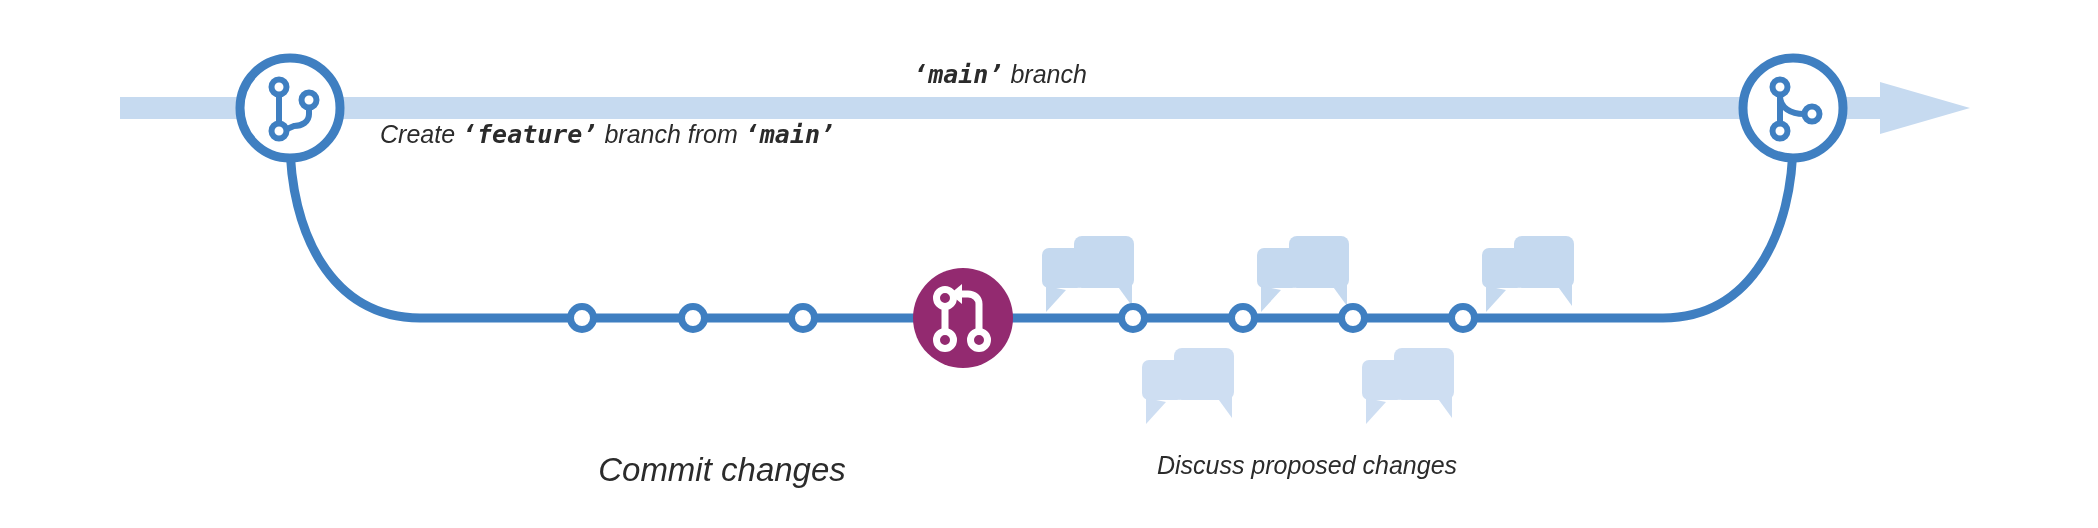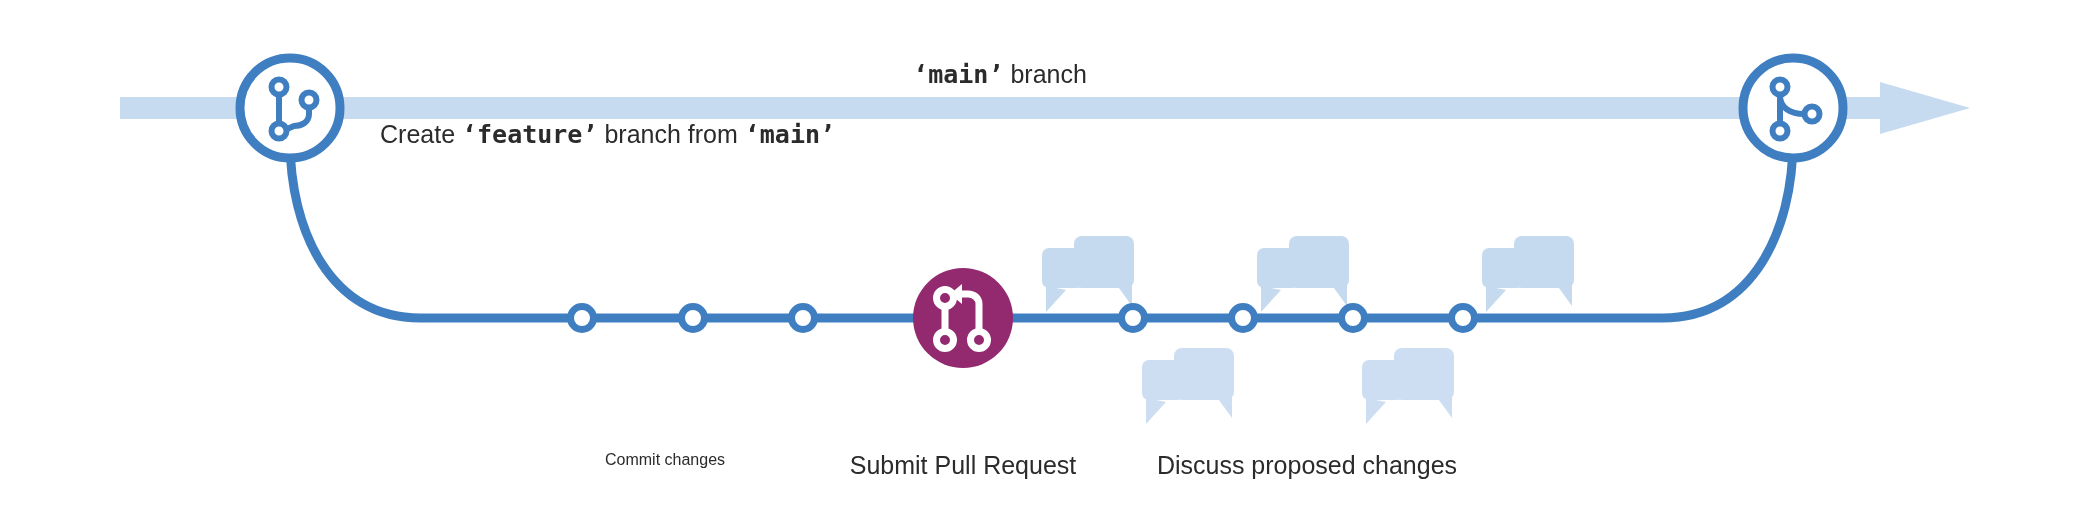--- a/index.html
+++ b/index.html
@@ -24,20 +24,21 @@
     width: 2098px;
     height: 528px;
     display: block;
   }
   .lbl {
     position: absolute;
     white-space: nowrap;
     color: #2b2b2b;
     font-family: "Liberation Sans", sans-serif;
     font-weight: 400;
+    font-style: italic;
   }
   .lbl .code {
     font-family: "DejaVu Sans Mono", monospace;
     font-weight: 700;
     color: #2b2b2b;
     letter-spacing: 0px;
   }
   .lbl .q {
     font-family: "DejaVu Sans Mono", monospace;
     font-weight: 700;
@@ -53,23 +54,23 @@
     top: 120px;
     font-size: 25px;
     text-align: right;
   }
   #label-merge-branch {
     left: 1196px;
     top: 120px;
     font-size: 25px;
   }
   #label-commit-changes {
-    left: 665px;
+    left: 722px;
     top: 451px;
-    font-size: 16px;
+    font-size: 33px;
     transform: translateX(-50%);
     text-align: right;
   }
   #label-submit-pr {
     left: 963px;
     top: 451px;
     font-size: 25px;
     transform: translateX(-50%);
   }
   #label-discuss {
@@ -187,16 +188,15 @@
     </g>
 
   </svg>
 
   <div class="lbl" id="label-main-branch"><span class="q">‘</span><span class="code">main</span><span class="q">’</span><span> branch</span></div>
 
   <div class="lbl" id="label-create-branch"><span>Create </span><span class="q">‘</span><span class="code">feature</span><span class="q">’</span><span> branch from </span><span class="q">‘</span><span class="code">main</span><span class="q">’</span></div>
 
 
   <div class="lbl" id="label-commit-changes">Commit changes</div>
-  <div class="lbl" id="label-submit-pr">Submit Pull Request</div>
   <div class="lbl" id="label-discuss">Discuss proposed changes</div>
 
 </div>
 
 </body></html>

